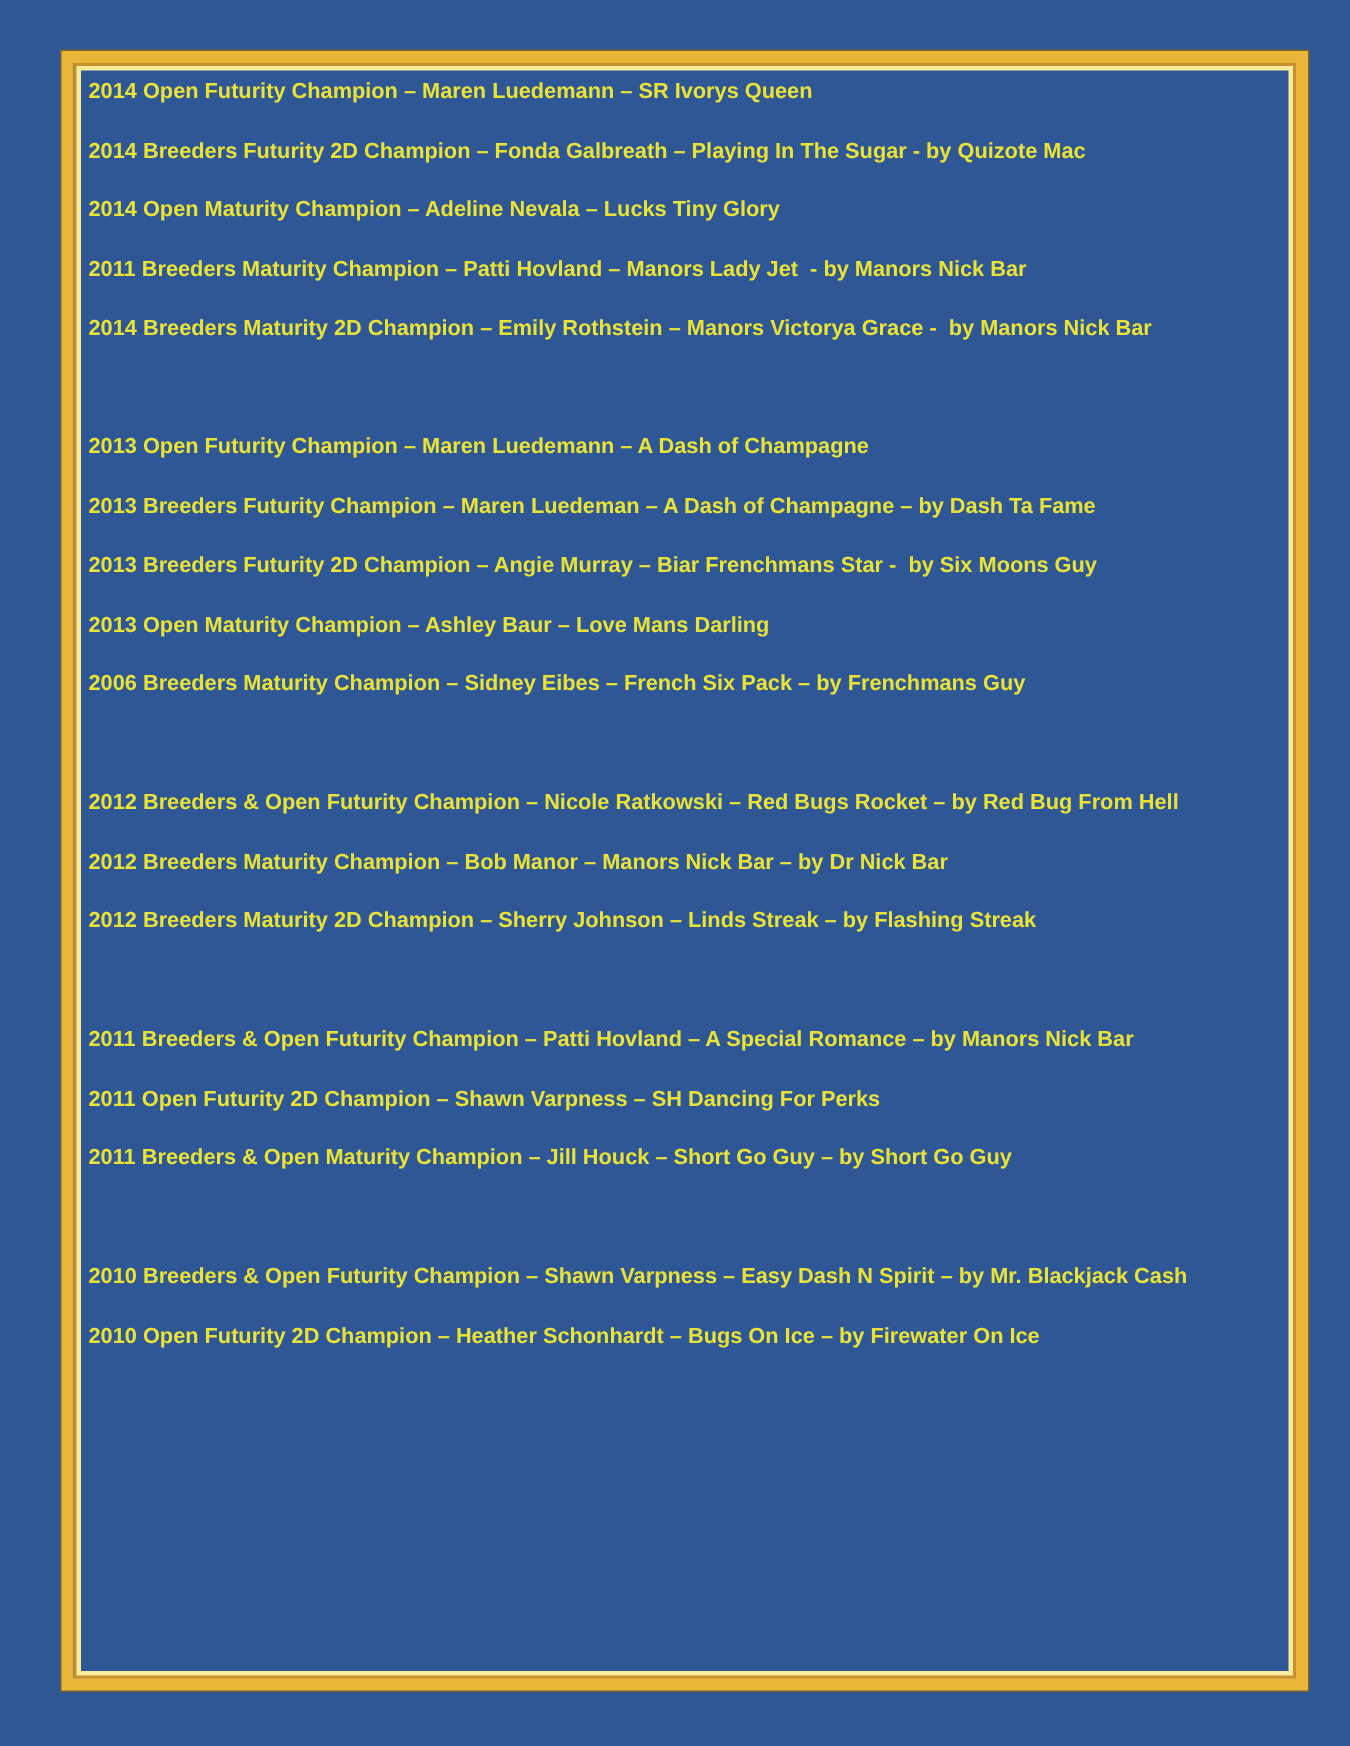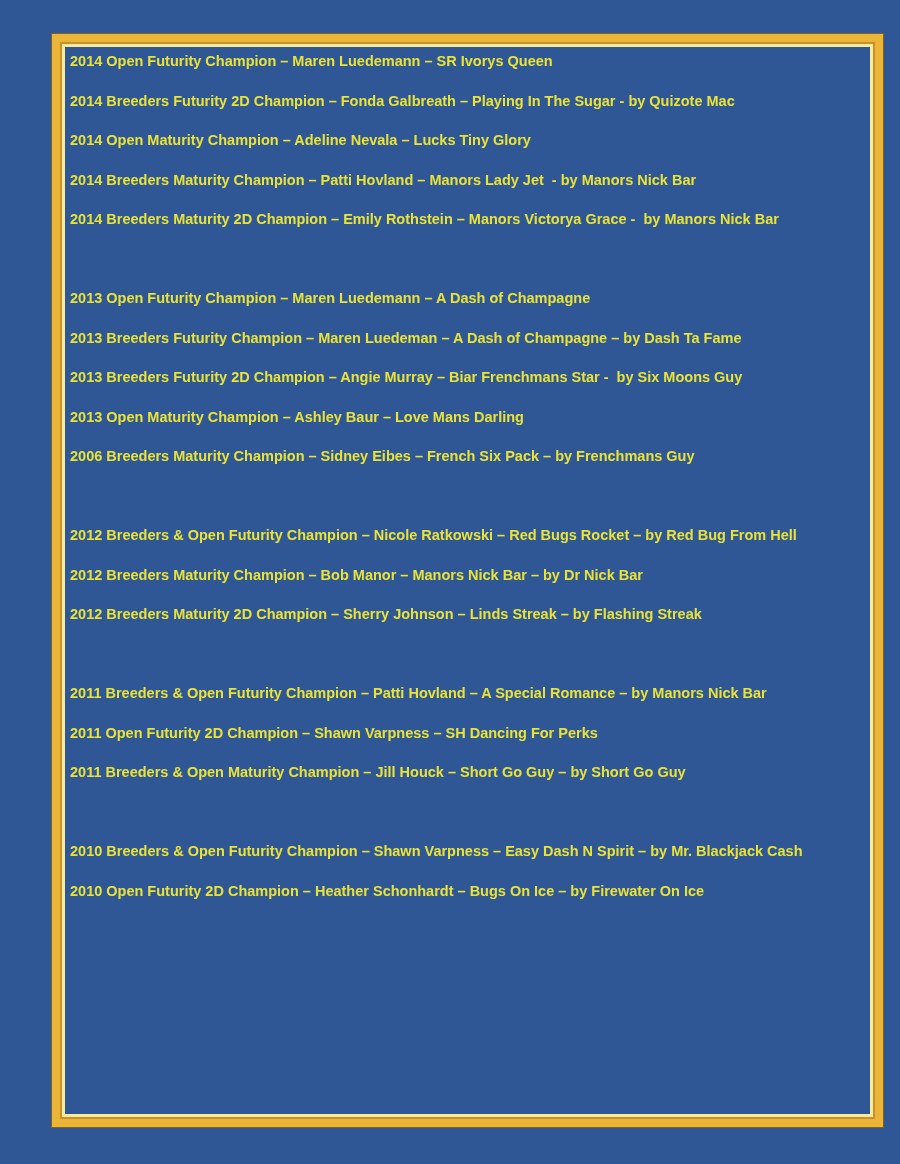--- a/index.html
+++ b/index.html
@@ -9,21 +9,21 @@
   body {
     width: 900px;
     height: 1164px;
     position: relative;
     background: #2F5795;
     font-family: "Liberation Sans", sans-serif;
     overflow: hidden;
   }
   .frame {
     position: absolute;
-    left: 52px;
+    left: 41px;
     top: 34px;
     width: 831px;
     height: 1093px;
     box-sizing: border-box;
     border: 8px solid #EBB637;
     box-shadow:
       0 0 0 1px #7D6226,
       inset 0 0 0 2px #C8902E,
       inset 0 0 0 5px #F8EC9B;
     background: #2F5795;
@@ -51,21 +51,21 @@
 </style>
 </head>
 <body>
 
 <div class="frame">
   <div class="content">
       <div class="section">
         <div class="entry">2014 Open Futurity Champion – Maren Luedemann – SR Ivorys Queen</div>
         <div class="entry">2014 Breeders Futurity 2D Champion – Fonda Galbreath – Playing In The Sugar - by Quizote Mac</div>
         <div class="entry">2014 Open Maturity Champion – Adeline Nevala – Lucks Tiny Glory</div>
-        <div class="entry">2014 Breeders Maturity Champion – Patti Hovland – Manors Lady Jet  - by Manors Nick Bar</div>
+        <div class="entry">2011 Breeders Maturity Champion – Patti Hovland – Manors Lady Jet  - by Manors Nick Bar</div>
         <div class="entry">2014 Breeders Maturity 2D Champion – Emily Rothstein – Manors Victorya Grace -  by Manors Nick Bar</div>
       </div>
       <div class="section">
         <div class="entry">2013 Open Futurity Champion – Maren Luedemann – A Dash of Champagne</div>
         <div class="entry">2013 Breeders Futurity Champion – Maren Luedeman – A Dash of Champagne – by Dash Ta Fame</div>
         <div class="entry">2013 Breeders Futurity 2D Champion – Angie Murray – Biar Frenchmans Star -  by Six Moons Guy</div>
         <div class="entry">2013 Open Maturity Champion – Ashley Baur – Love Mans Darling</div>
         <div class="entry">2006 Breeders Maturity Champion – Sidney Eibes – French Six Pack – by Frenchmans Guy</div>
       </div>
       <div class="section">

